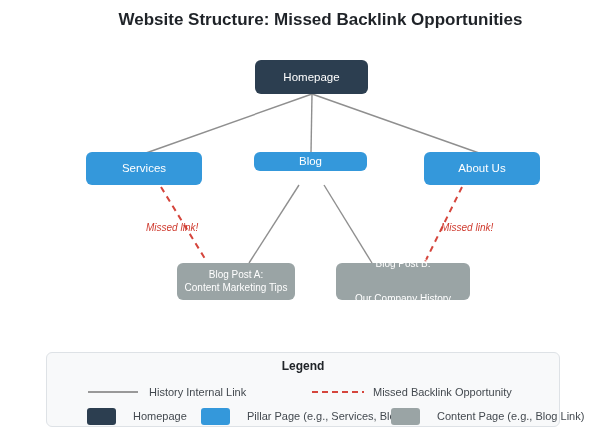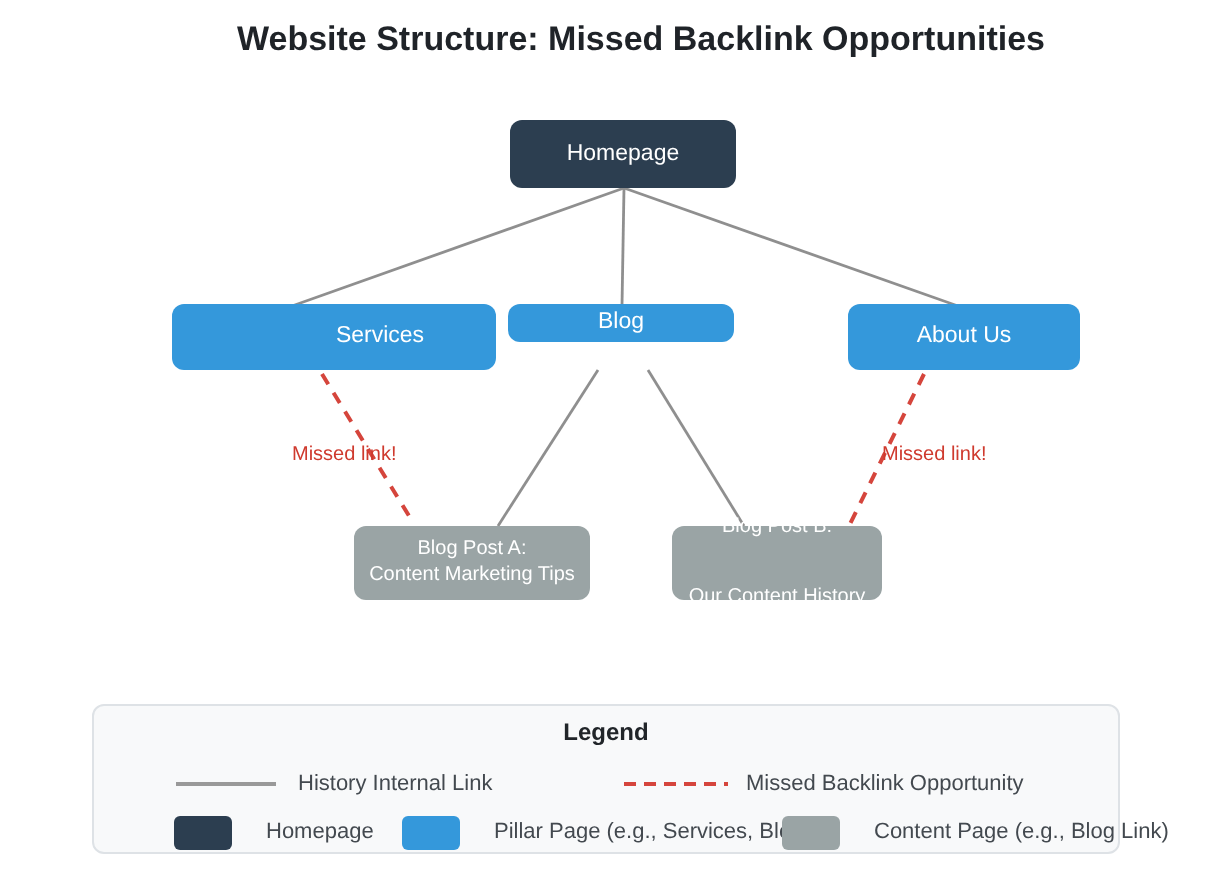--- a/index.html
+++ b/index.html
@@ -40,20 +40,21 @@
     line-height: 1.25;
   }
   .node-main { font-size: 11.5px; }
   .node-homepage { background: #2c3e50; }
   .node-pillar   { background: #3498db; }
   .node-content  { background: #9aa4a5; }
   .node-content .node-main, .node-content .node-sub { font-size: 10px; }
   .missed-label {
     position: absolute;
     font-size: 10px;
+    font-style: italic;
     color: #cf3a2e;
     white-space: nowrap;
   }
   .legend {
     position: absolute;
     left: 46px;
     top: 352px;
     width: 514px;
     height: 75px;
     background: #f8f9fa;
@@ -119,40 +120,40 @@
     <line x1="299" y1="185" x2="249" y2="263" stroke="#8f8f8f" stroke-width="1.4"></line>
     <line x1="324" y1="185" x2="372" y2="263" stroke="#8f8f8f" stroke-width="1.4"></line>
     <line x1="161" y1="187" x2="207" y2="262" stroke="#d5453c" stroke-width="2" stroke-dasharray="6 5"></line>
     <line x1="462" y1="187" x2="425" y2="262" stroke="#d5453c" stroke-width="2" stroke-dasharray="6 5"></line>
   </svg>
 
   <div class="node node-homepage" style="left:255px; top:60px; width:113px; height:34px;">
     <span class="node-main">Homepage</span>
   </div>
 
-  <div class="node node-pillar" style="left:86px; top:152px; width:116px; height:33px;padding-left:46px;">
+  <div class="node node-pillar" style="left:86px; top:152px; width:116px; height:33px;">
     <span class="node-main">Services</span>
   </div>
 
   <div class="node node-pillar" style="left:254px; top:152px; width:113px; height:19px;">
     <span class="node-main">Blog</span>
   </div>
 
   <div class="node node-content" style="left:177px; top:263px; width:118px; height:37px;">
     <span class="node-main">Blog Post A:</span>
     <span class="node-sub">Content Marketing Tips</span>
   </div>
 
   <div class="node node-pillar" style="left:424px; top:152px; width:116px; height:33px;">
     <span class="node-main">About Us</span>
   </div>
 
-  <div class="node node-content" style="left:336px; top:263px; width:105px; height:37px;gap:23px;">
+  <div class="node node-content" style="left:336px; top:263px; width:134px; height:37px;gap:23px;">
     <span class="node-main">Blog Post B:</span>
-    <span class="node-sub">Our Content History</span>
+    <span class="node-sub">Our Company History</span>
   </div>
 
   <span class="missed-label" style="left:146px; top:222px;">Missed link!</span>
   <span class="missed-label" style="left:441px; top:222px;">Missed link!</span>
 
   <div class="legend">
     <div class="legend-title">Legend</div>
 
     <div class="legend-item" style="left:41px; top:30px;">
       <span class="swatch-line"></span>

